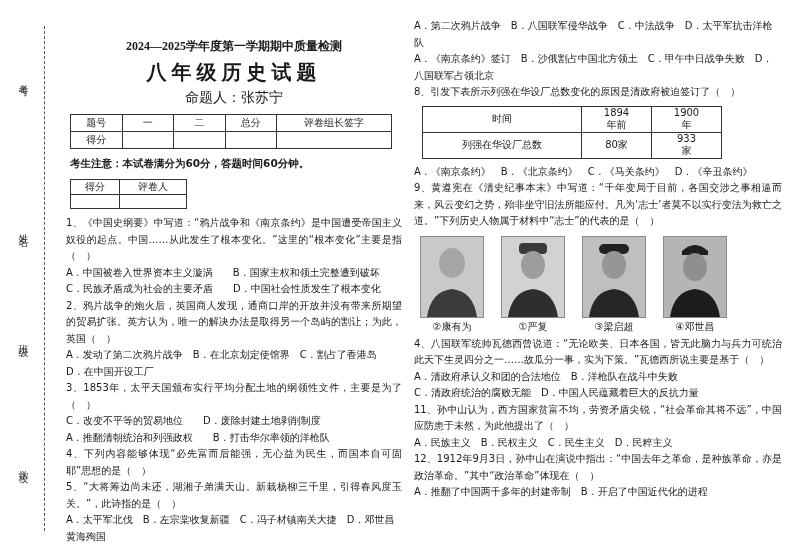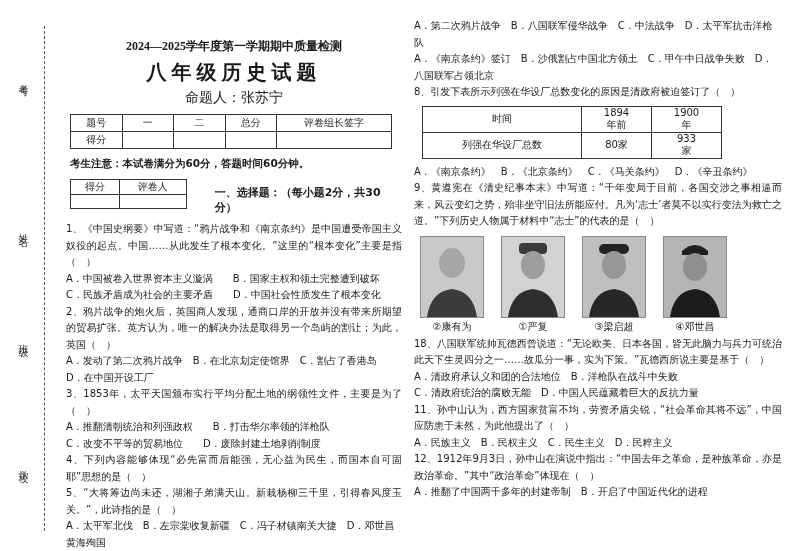--- a/index.html
+++ b/index.html
@@ -96,31 +96,30 @@
             <tr>
           <td class="c1">得分</td>
           <td class="c2">评卷人</td>
         </tr>
         <tr>
           <td class="c1"></td>
           <td class="c2"></td>
         </tr>
       </tbody>
         </table>
-      <div class="section-heading">一、选择题：（每小题2分，共30分）</div>
     </div>
 
     <div class="para">1、《中国史纲要》中写道：“鸦片战争和《南京条约》是中国遭受帝国主义奴役的起点。中国……从此发生了根本变化。”这里的“根本变化”主要是指（　）</div>
     <div class="para opt">A．中国被卷入世界资本主义漩涡　　B．国家主权和领土完整遭到破坏</div>
     <div class="para opt">C．民族矛盾成为社会的主要矛盾　　D．中国社会性质发生了根本变化</div>
     <div class="para">2、鸦片战争的炮火后，英国商人发现，通商口岸的开放并没有带来所期望的贸易扩张。英方认为，唯一的解决办法是取得另一个岛屿的割让；为此，英国（　）</div>
     <div class="para opt">A．发动了第二次鸦片战争　B．在北京划定使馆界　C．割占了香港岛　D．在中国开设工厂</div>
     <div class="para">3、1853年，太平天国颁布实行平均分配土地的纲领性文件，主要是为了（　）</div>
+    <div class="para opt">C．改变不平等的贸易地位　　D．废除封建土地剥削制度</div>
     <div class="para opt">A．推翻清朝统治和列强政权　　B．打击华尔率领的洋枪队</div>
-    <div class="para opt">C．改变不平等的贸易地位　　D．废除封建土地剥削制度</div>
     <div class="para">4、下列内容能够体现“必先富而后能强，无心益为民生，而国本自可固耶”思想的是（　）</div>
     <div class="para">5、“大将筹边尚未还，湖湘子弟满天山。新栽杨柳三千里，引得春风度玉关。”，此诗指的是（　）</div>
     <div class="para opt">A．太平军北伐　B．左宗棠收复新疆　C．冯子材镇南关大捷　D．邓世昌黄海殉国</div>
 
   </div>
 
   <div class="right-col">
     <div class="para opt">A．第二次鸦片战争　B．八国联军侵华战争　C．中法战争　D．太平军抗击洋枪队</div>
     <div class="para opt">A．《南京条约》签订　B．沙俄割占中国北方领土　C．甲午中日战争失败　D．八国联军占领北京</div>
     <div class="para">8、引发下表所示列强在华设厂总数变化的原因是清政府被迫签订了（　）</div>
@@ -182,21 +181,21 @@
             <rect width="62" height="80" fill="#b5b5b5"></rect>
             <path d="M18 14 Q31 2 44 14 L44 18 L18 18 Z" fill="#1f1f1f"></path>
             <ellipse cx="31" cy="30" rx="12" ry="14" fill="#8f8f8f"></ellipse>
             <path d="M6 80 Q10 54 31 52 Q52 54 56 80 Z" fill="#1c1c1c"></path>
           </svg>
         </div>
         <div class="caption">④邓世昌</div>
       </div>
     </div>
 
-    <div class="para">18、八国联军统帅瓦德西曾说道：“无论欧美、日本各国，皆无此脑力与兵力可统治此天下生灵四分之一……故瓜分一事，实为下策。”瓦德西所说主要是基于（　）</div>
+    <div class="para">4、八国联军统帅瓦德西曾说道：“无论欧美、日本各国，皆无此脑力与兵力可统治此天下生灵四分之一……故瓜分一事，实为下策。”瓦德西所说主要是基于（　）</div>
     <div class="para opt">A．清政府承认义和团的合法地位　B．洋枪队在战斗中失败</div>
     <div class="para opt">C．清政府统治的腐败无能　D．中国人民蕴藏着巨大的反抗力量</div>
     <div class="para">11、孙中山认为，西方国家贫富不均，劳资矛盾尖锐，“社会革命其将不远”，中国应防患于未然，为此他提出了（　）</div>
     <div class="para opt">A．民族主义　B．民权主义　C．民生主义　D．民粹主义</div>
     <div class="para">12、1912年9月3日，孙中山在演说中指出：“中国去年之革命，是种族革命，亦是政治革命。”其中“政治革命”体现在（　）</div>
     <div class="para opt">A．推翻了中国两千多年的封建帝制　B．开启了中国近代化的进程</div>
   </div>
 
 </div>
 

